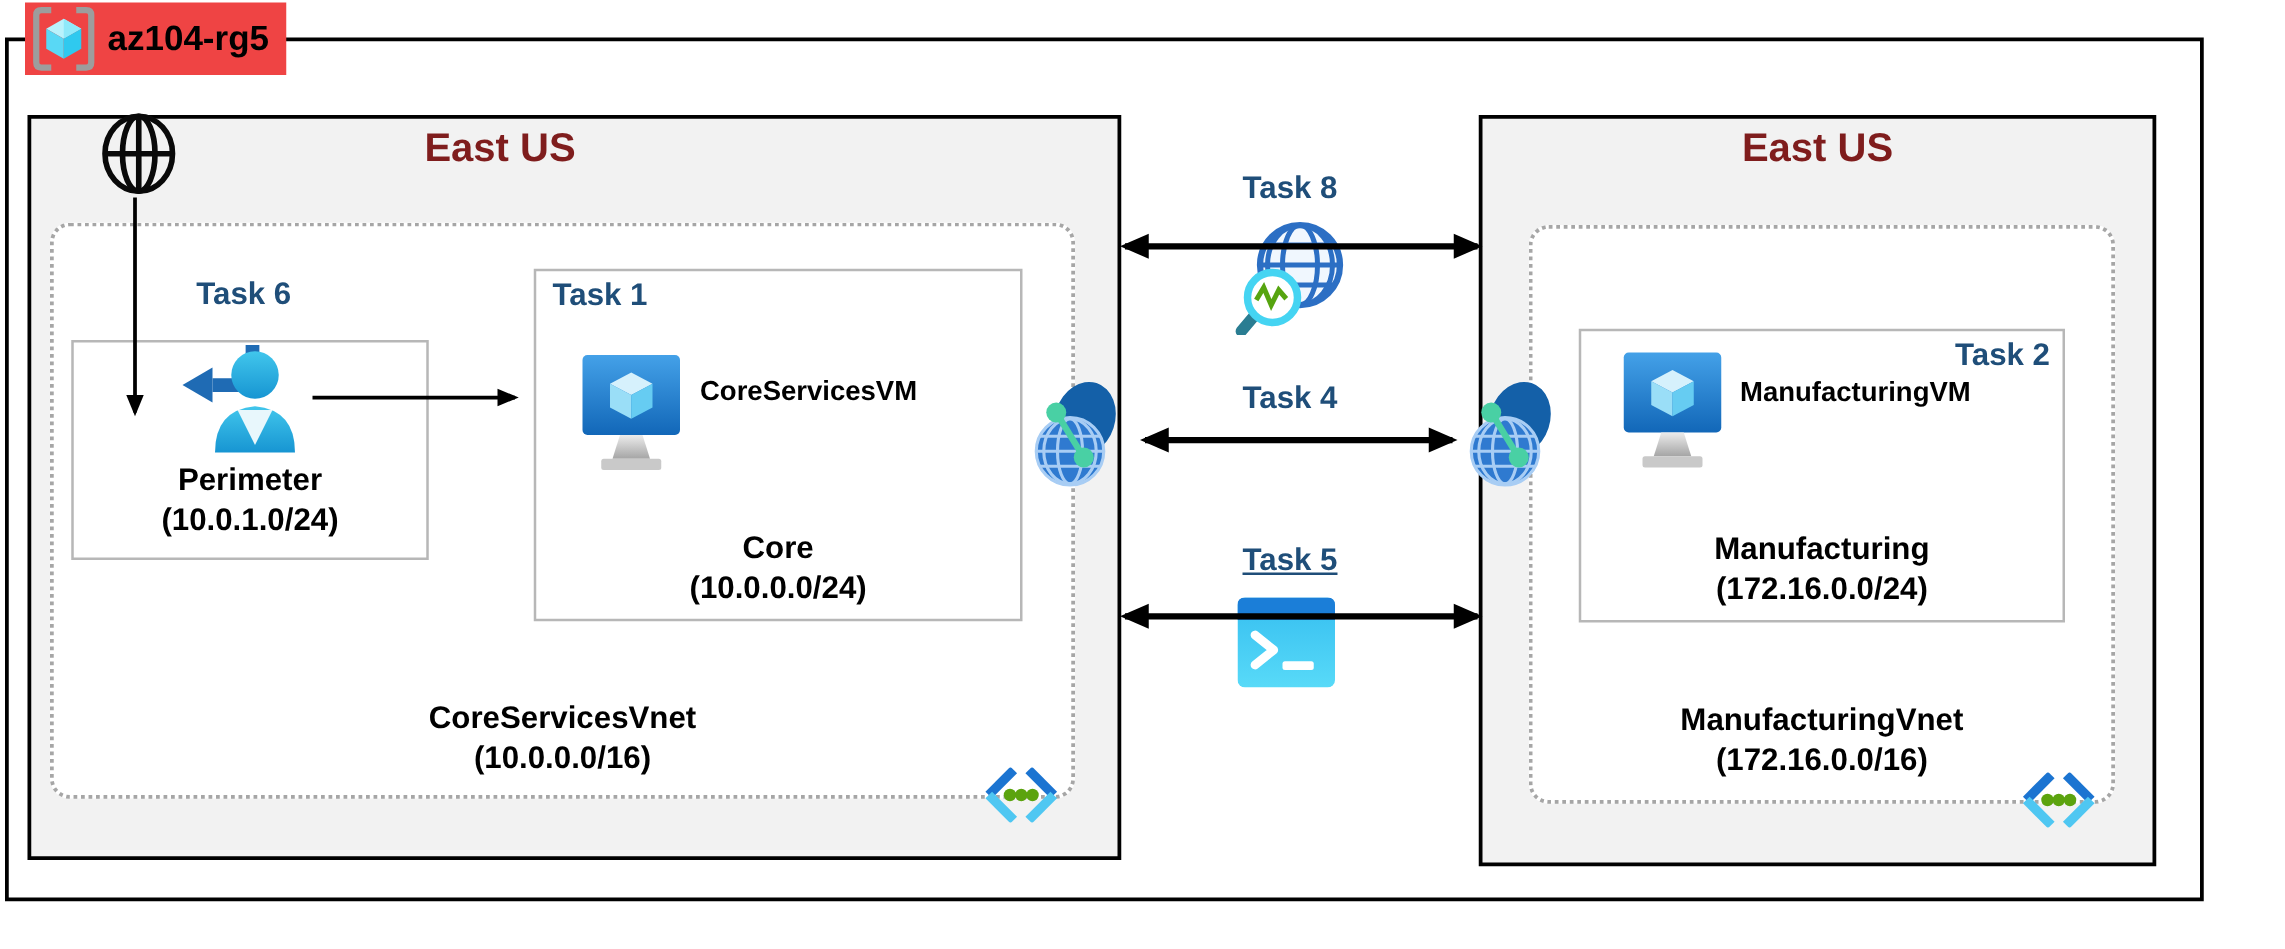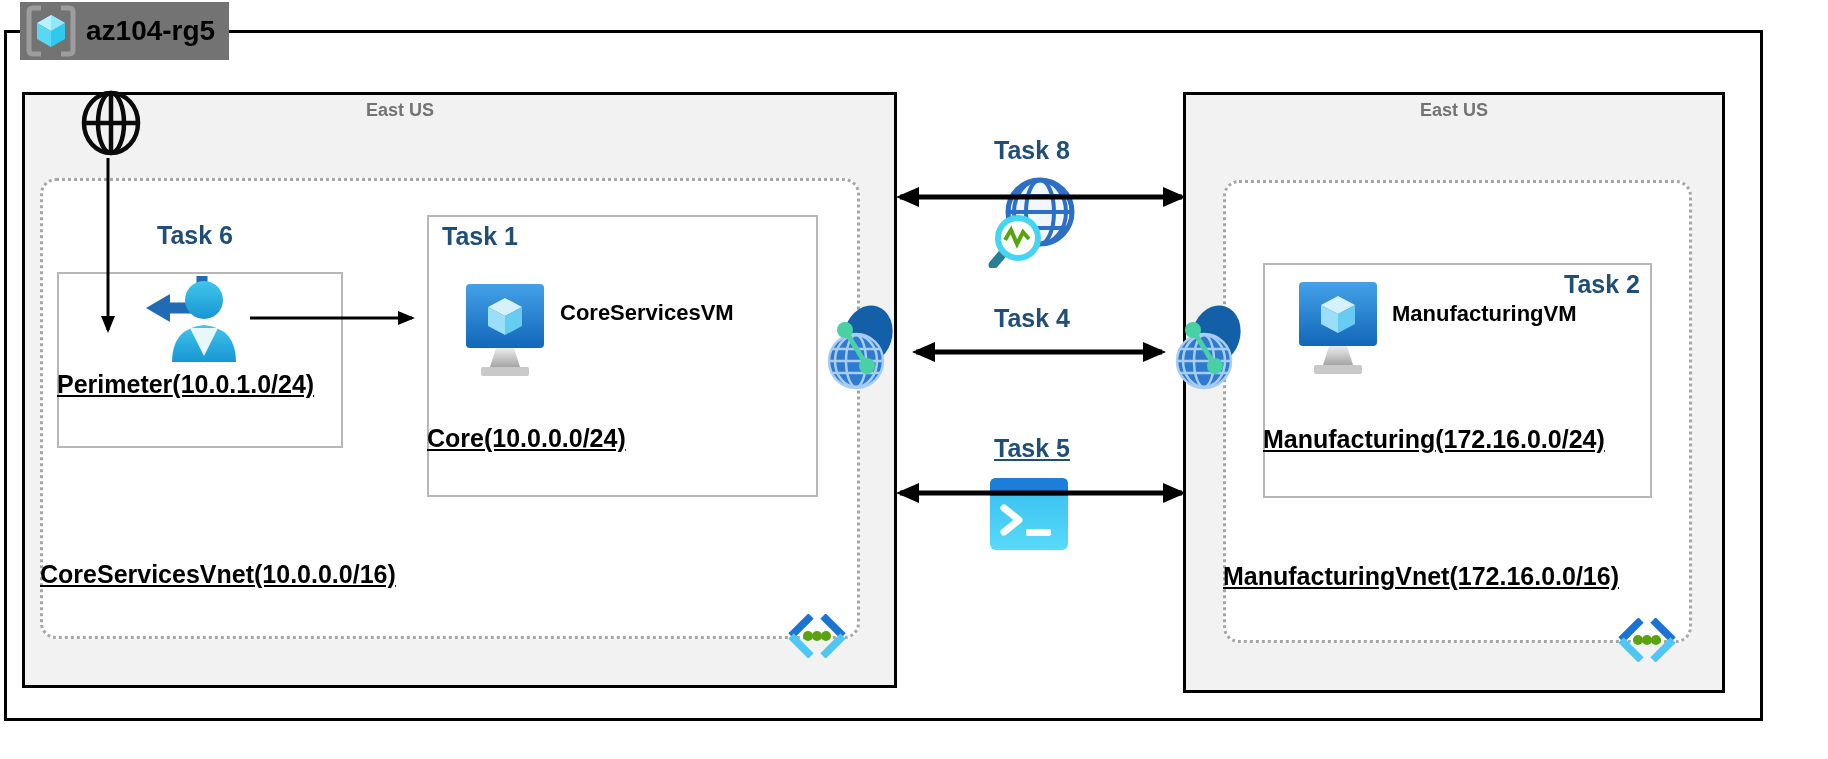--- a/index.html
+++ b/index.html
@@ -1,36 +1,36 @@
 <!DOCTYPE html>
 <html><head>
 <meta charset="utf-8">
 <style>
   html,body{margin:0;padding:0;background:#fff;}
   #canvas{position:relative;width:1828px;height:759px;background:#fff;overflow:hidden;
           font-family:"Liberation Sans",sans-serif;}
   .abs{position:absolute;}
   .outer-box{left:4px;top:30px;width:1759px;height:691px;border:3px solid #000;box-sizing:border-box;z-index:0;}
-  .rg-badge{left:20px;top:2px;height:58px;display:flex;align-items:center;gap:8px;background:#737373;
+  .rg-badge{left:20px;top:2px;height:58px;display:flex;align-items:center;gap:8px;background:#ef4444;
             padding:0 14px 0 4px;z-index:10;}
   .rg-badge span{font-size:28px;font-weight:bold;color:#000;}
   .region{background:#F2F2F2;border:3px solid #000;box-sizing:border-box;z-index:1;}
   .region-left{left:22px;top:92px;width:875px;height:596px;}
   .region-right{left:1183px;top:92px;width:542px;height:601px;}
-  .region-title{font-size:18px;font-weight:bold;color:#737373;transform:translateX(-50%);z-index:6;white-space:nowrap;}
+  .region-title{font-size:32px;font-weight:bold;color:#7f1d1d;transform:translateX(-50%);z-index:6;white-space:nowrap;}
   .vnet{background:#fff;border:3px dotted #A6A6A6;border-radius:16px;box-sizing:border-box;z-index:2;}
   .vnet-left{left:40px;top:178px;width:820px;height:461px;}
   .vnet-right{left:1223px;top:180px;width:469px;height:463px;}
   .task-label{font-size:25px;font-weight:bold;color:#1F4E79;z-index:6;white-space:nowrap;}
   .ctr{transform:translateX(-50%);}
   .white-box{background:#fff;border:2px solid #B7B7B7;box-sizing:border-box;z-index:3;}
   .perimeter-box{left:57px;top:272px;width:286px;height:176px;}
   .task1-box{left:427px;top:215px;width:391px;height:282px;}
   .task2-box{left:1263px;top:263px;width:389px;height:235px;}
-  .stack{display:flex;flex-direction:row;align-items:center;text-align:center;z-index:6;text-decoration:underline;}
+  .stack{display:flex;flex-direction:column;align-items:center;text-align:center;z-index:6;}
   .stack div{font-size:25px;font-weight:bold;color:#000;line-height:32px;white-space:nowrap;}
   .vm-name{font-size:22px;font-weight:bold;color:#000;z-index:6;white-space:nowrap;}
   .icon{z-index:20;}
   .icon-under-arrow{z-index:30;}
   .icon-over-arrow{z-index:50;}
   #arrow-overlay{left:0;top:0;z-index:40;pointer-events:none;}
 </style>
 </head>
 <body>
 

